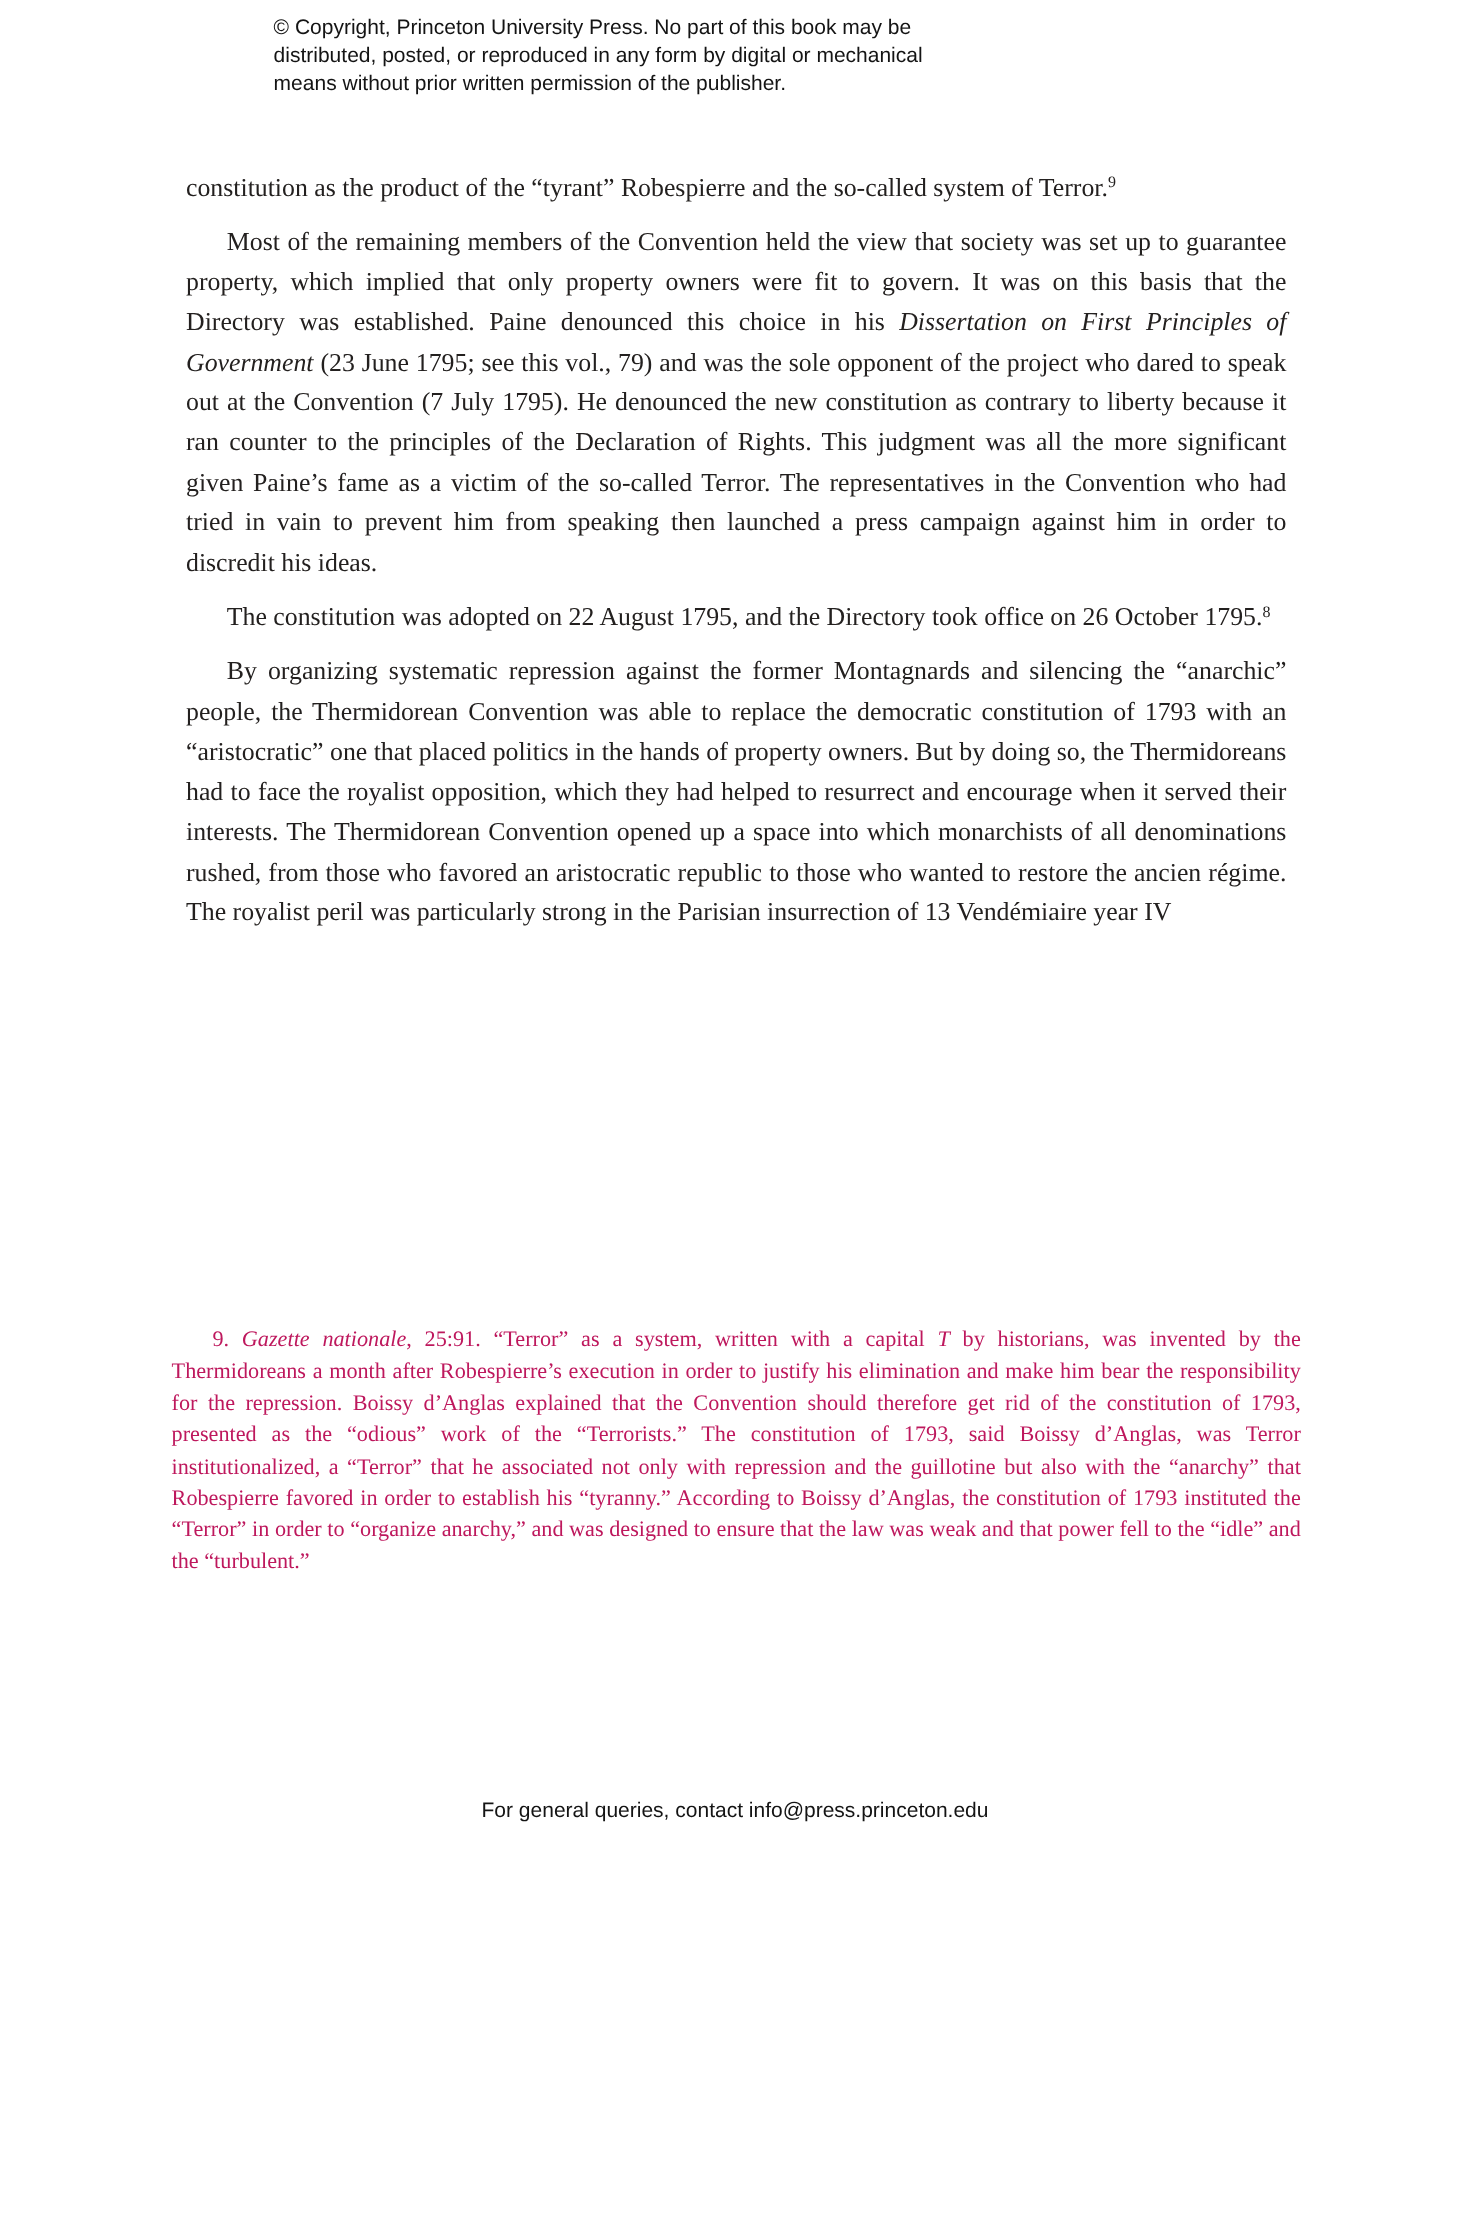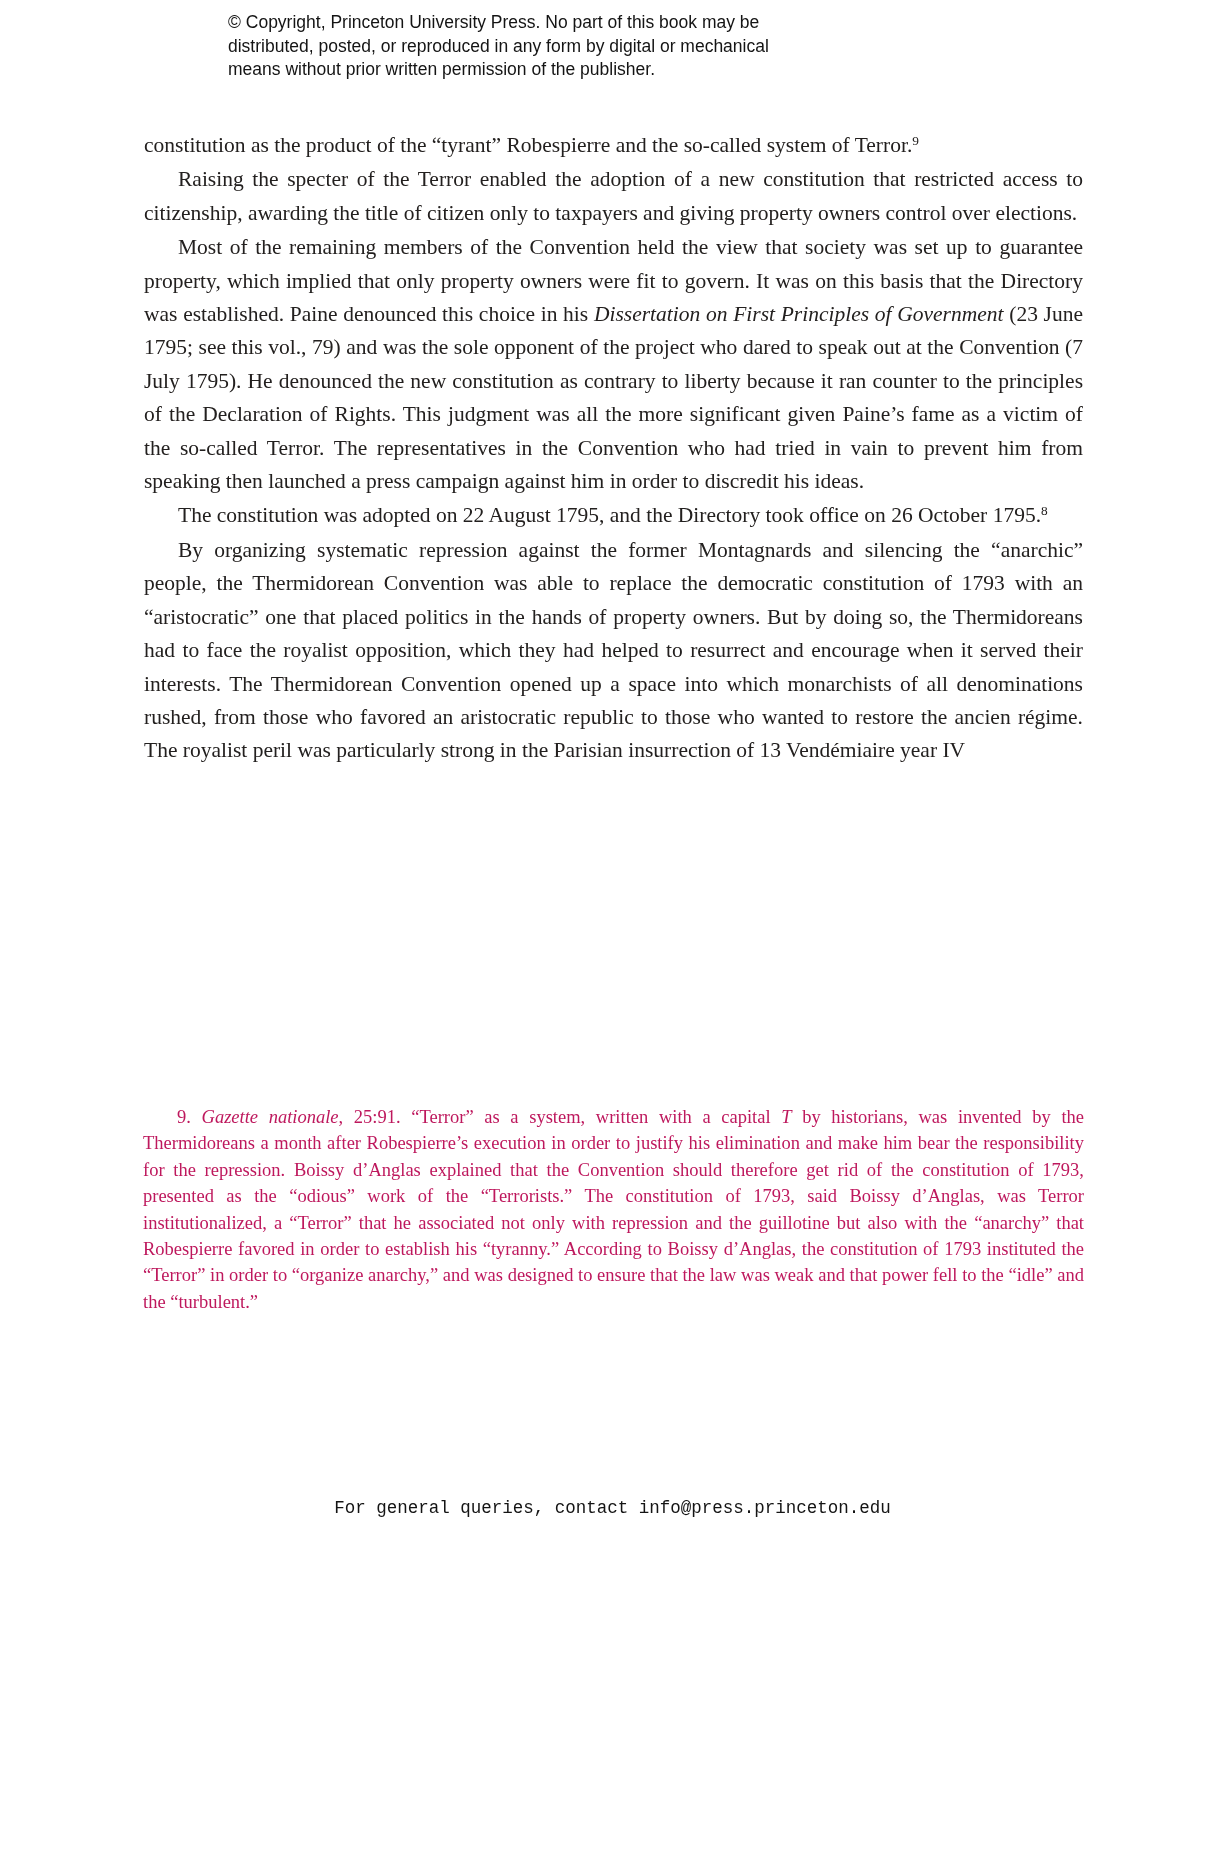--- a/index.html
+++ b/index.html
@@ -39,21 +39,21 @@
     position: absolute;
     top: 128px;
     left: 143px;
     width: 941px;
     font-family: "Liberation Serif", serif;
     font-size: 21.5px;
     line-height: 33.4px;
     text-align: justify;
     color: #23201f;
   }
-  .body-para { margin: 1px; }
+  .body-para { margin: 12px; }
   .body-para.indent { text-indent: 34px; }
   .footnotes {
     position: absolute;
     top: 1104px;
     left: 143px;
     width: 941px;
     font-family: "Liberation Serif", serif;
     font-size: 18.5px;
     line-height: 26.4px;
     text-align: justify;
@@ -67,38 +67,37 @@
     position: relative;
     top: -0.55em;
     line-height: 0;
   }
   .page-footer {
     position: absolute;
     top: 1498px;
     left: 0;
     right: 0;
     text-align: center;
-    font-family: Liberation Mono, monospace;
+    font-family: Liberation Sans, sans-serif;
     font-size: 17.5px;
     color: #141414;
   }
 </style>
 </head>
 <body>
 
 <div class="page">
 
   <header class="copyright-block">© Copyright, Princeton University Press. No part of this book may be
 distributed, posted, or reproduced in any form by digital or mechanical
 means without prior written permission of the publisher.</header>
 
 
   <main class="body-text">
       <p class="body-para">constitution as the product of the “tyrant” Robespierre and the so-called system of Terror.<sup class="fnref">9</sup></p>
-      <p class="body-para indent">Raising the specter of the Terror enabled the adoption of a new constitution that restricted access to citizenship, awarding the title of citizen only to taxpayers and giving property owners control over elections.</p>
       <p class="body-para indent">Most of the remaining members of the Convention held the view that society was set up to guarantee property, which implied that only property owners were fit to govern. It was on this basis that the Directory was established. Paine denounced this choice in his <em>Dissertation on First Principles of Government</em> (23 June 1795; see this vol., 79) and was the sole opponent of the project who dared to speak out at the Convention (7 July 1795). He denounced the new constitution as contrary to liberty because it ran counter to the principles of the Declaration of Rights. This judgment was all the more significant given Paine’s fame as a victim of the so-called Terror. The representatives in the Convention who had tried in vain to prevent him from speaking then launched a press campaign against him in order to discredit his ideas.</p>
       <p class="body-para indent">The constitution was adopted on 22 August 1795, and the Directory took office on 26 October 1795.<sup class="fnref">8</sup></p>
       <p class="body-para indent">By organizing systematic repression against the former Montagnards and silencing the “anarchic” people, the Thermidorean Convention was able to replace the democratic constitution of 1793 with an “aristocratic” one that placed politics in the hands of property owners. But by doing so, the Thermidoreans had to face the royalist opposition, which they had helped to resurrect and encourage when it served their interests. The Thermidorean Convention opened up a space into which monarchists of all denominations rushed, from those who favored an aristocratic republic to those who wanted to restore the ancien régime. The royalist peril was particularly strong in the Parisian insurrection of 13 Vendémiaire year IV</p>
     </main>
 
   <section class="footnotes">
       <p class="footnote indent">9. <em>Gazette nationale</em>, 25:91. “Terror” as a system, written with a capital <em>T</em> by historians, was invented by the Thermidoreans a month after Robespierre’s execution in order to justify his elimination and make him bear the responsibility for the repression. Boissy d’Anglas explained that the Convention should therefore get rid of the constitution of 1793, presented as the “odious” work of the “Terrorists.” The constitution of 1793, said Boissy d’Anglas, was Terror institutionalized, a “Terror” that he associated not only with repression and the guillotine but also with the “anarchy” that Robespierre favored in order to establish his “tyranny.” According to Boissy d’Anglas, the constitution of 1793 instituted the “Terror” in order to “organize anarchy,” and was designed to ensure that the law was weak and that power fell to the “idle” and the “turbulent.”</p>
     </section>
 
   <footer class="page-footer">

